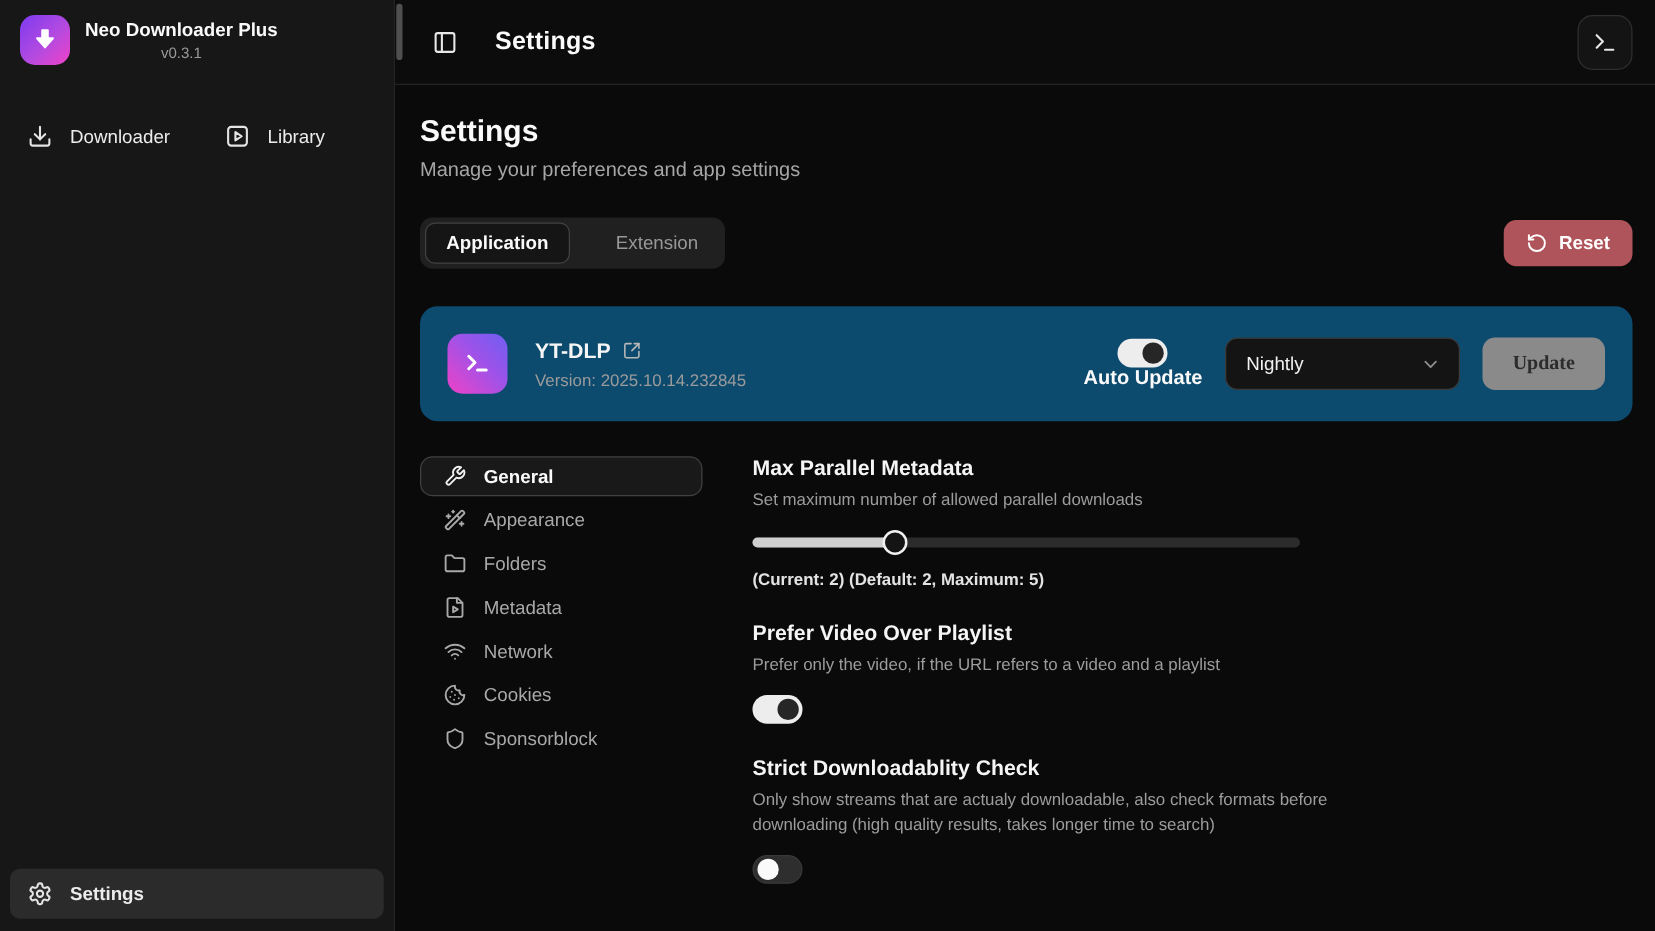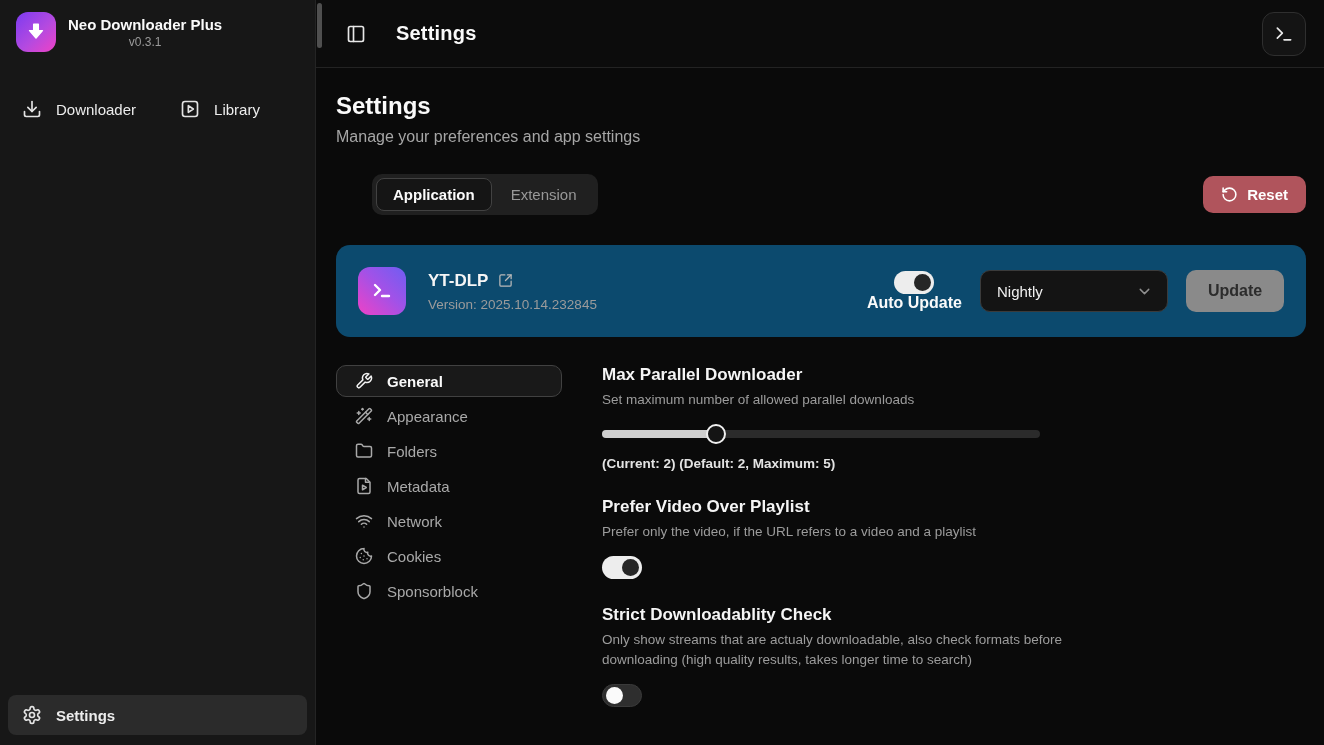--- a/index.html
+++ b/index.html
@@ -54,21 +54,21 @@
     cursor:pointer;
   }
 
   .content { padding:24px 18px 0 20px; overflow:hidden; }
   .page-title { font-size:24px; font-weight:bold; color:#fafafa; }
   .page-subtitle { font-size:16px; color:#a6a6a6; margin-top:8px; }
 
   .tabs-row { display:flex; align-items:center; margin-top:28px; }
   .tabs {
     display:inline-flex; align-items:center; background:#202020;
-    border-radius:10px; padding:4px; gap:2px;margin-left:36px;
+    border-radius:10px; padding:4px; gap:20px;
   }
   .tab {
     border:1px solid transparent; background:transparent; color:#989898;
     font-family:inherit; font-size:15px; padding:7px 16px; border-radius:8px; cursor:pointer;
   }
   .tab.active {
     background:#151515; border-color:#424242; color:#fafafa; font-weight:bold;
   }
   .reset-btn {
     margin-left:auto; display:flex; align-items:center; gap:9px;
@@ -108,21 +108,21 @@
   }
 
   .channel-select {
     width:188px; height:42px; background:#141414; border:1px solid #3b3b3b;
     border-radius:10px; display:flex; align-items:center; padding:0 14px 0 16px;
     font-size:15px; color:#f0f0f0; cursor:pointer;
   }
   .channel-select .chev { margin-left:auto; color:#8f8f8f; display:flex; }
   .update-btn {
     width:98px; height:42px; background:#8a8a8a; color:#2c2c2c;
-    border:none; border-radius:10px; font-family:Liberation Sans, sans-serif; font-size:16px; font-weight:bold;
+    border:none; border-radius:10px; font-family:Liberation Serif, serif; font-size:16px; font-weight:bold;
     cursor:default;
   }
 
   
   .settings-body { display:flex; margin-top:28px; gap:40px; }
   .settings-nav { width:226px; min-width:226px; display:flex; flex-direction:column; gap:3px; }
   .snav-item {
     height:32px; display:flex; align-items:center; gap:14px; padding:0 18px;
     border-radius:10px; border:1px solid transparent;
     color:#a9a9a9; font-size:15px; cursor:pointer;
@@ -365,21 +365,21 @@
                 <path d="M20 13c0 5-3.5 7.5-7.66 8.95a1 1 0 0 1-.67-.01C7.5 20.5 4 18 4 13V6a1 1 0 0 1 1-1c2 0 4.5-1.2 6.24-2.72a1.17 1.17 0 0 1 1.52 0C14.51 3.81 17 5 19 5a1 1 0 0 1 1 1z"></path>
               </svg>
             </span>
             <span>Sponsorblock</span>
           </div>
         </nav>
 
         <div class="settings-panels">
 
           <div class="setting-section">
-            <div class="section-title">Max Parallel Downloader</div>
+            <div class="section-title">Max Parallel Metadata</div>
             <div class="section-desc">Set maximum number of allowed parallel downloads</div>
             <div class="slider-wrap">
               <div class="slider-track"></div>
               <div class="slider-fill" style="width: 26%;"></div>
               <div class="slider-thumb" style="left: calc(26% - 10px);"></div>
             </div>
             <div class="slider-meta">(Current: 2) (Default: 2, Maximum: 5)</div>
           </div>
 
           <div class="setting-section">

